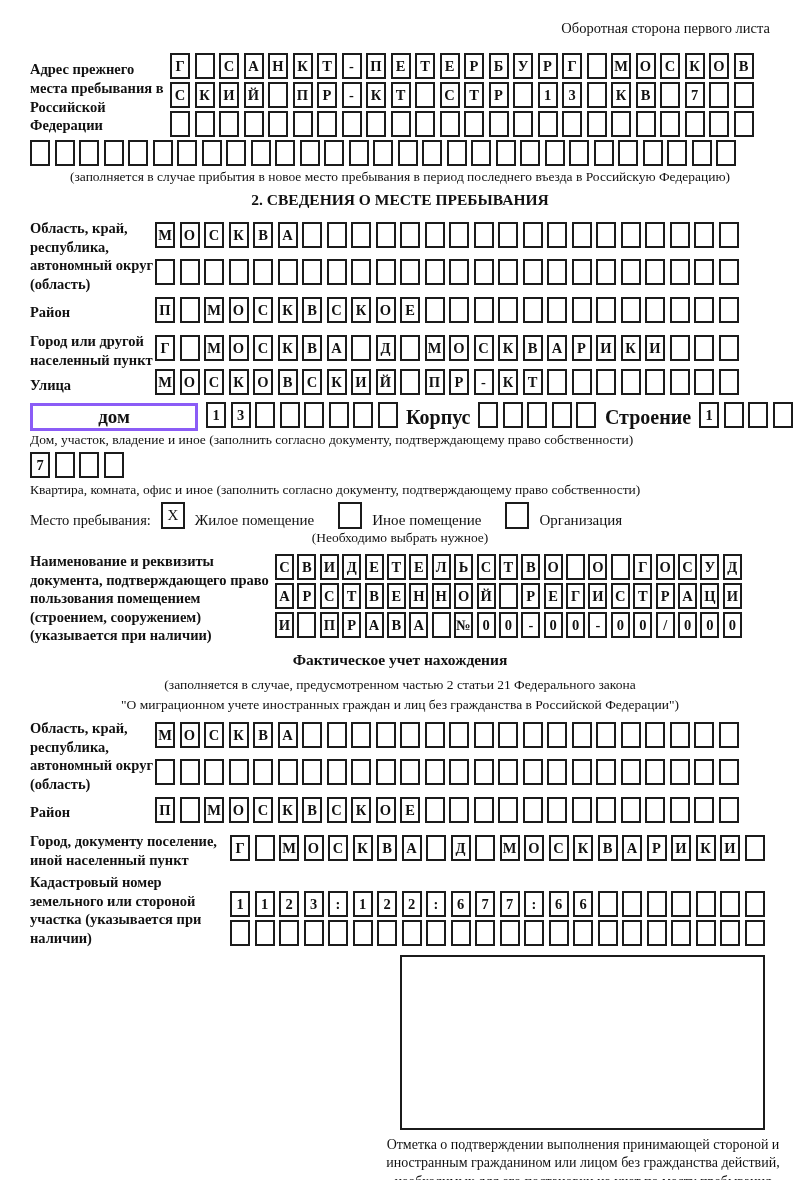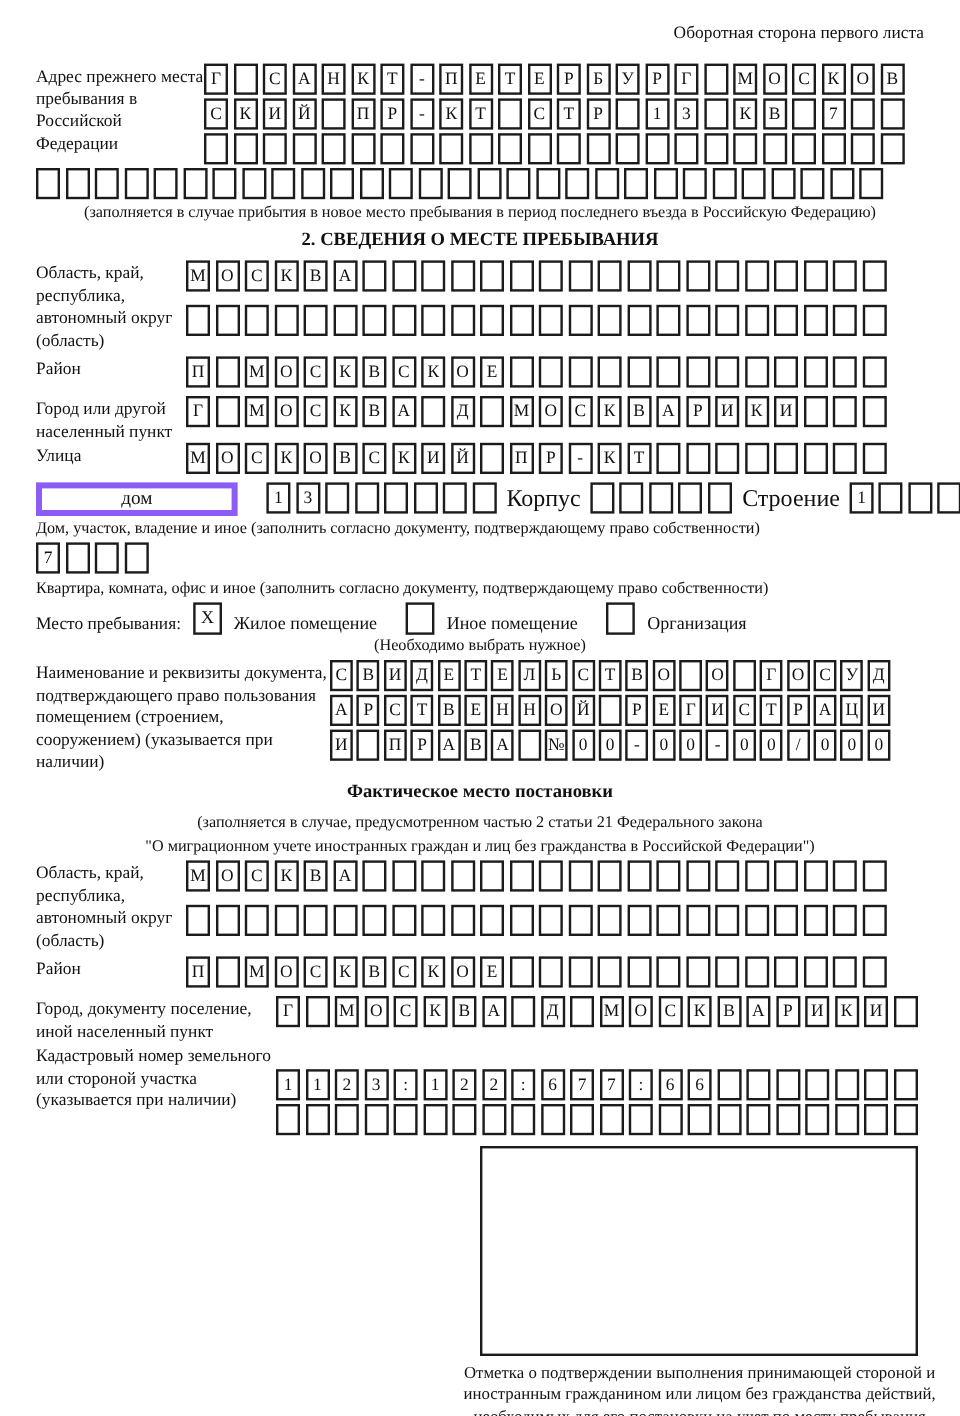--- a/index.html
+++ b/index.html
@@ -1,39 +1,39 @@
 <!DOCTYPE html>
 <html><head>
 <meta charset="utf-8">
 <style>
   html,body{margin:0;padding:0;background:#fff;}
   body{width:800px;height:1180px;overflow:hidden;color:#111;
        font-family:"Liberation Serif","DejaVu Serif",serif;}
   .page{padding:20px 30px 0 30px;position:relative;}
   .top-right{text-align:right;font-size:14.5px;margin-bottom:16px;}
-  .frow{display:flex;align-items:flex-start;}
+  .frow{display:flex;align-items:center;font-weight:bold;}
   .lbl{font-size:14.5px;line-height:1.28;flex:none;padding-top:2px;}
   .w140{width:140px;}
   .w125{width:125px;}
   .w200{width:200px;}
   .w245{width:245px;}
   .rows{display:flex;flex-direction:column;}
   .cellrow{display:flex;flex-wrap:nowrap;margin-bottom:3px;}
   .cell{box-sizing:border-box;flex:none;width:20px;height:26px;border:2px solid #1b1b1b;
         margin-right:4.5px;display:flex;align-items:center;justify-content:center;
         font-size:14.5px;background:#fff;}
   .compact .cell{width:19px;margin-right:3.4px;}
   .note{font-size:13.5px;margin:1px 0 4px 0;}
   .center{text-align:center;}
   .title{text-align:center;font-weight:bold;font-size:15.5px;margin:6px 0 8px 0;}
   .mt8{margin-top:8px;}
   .mt22{margin-top:22px;}
   .mb4{margin-bottom:4px;}
-  .bigbox{box-sizing:border-box;height:28px;border:5px solid #8b5cf6;display:flex;
-          align-items:center;justify-content:center;font-size:16px;flex:none;margin-right:24px;}
+  .bigbox{box-sizing:border-box;height:28px;border:3px solid #8b5cf6;display:flex;
+          align-items:center;justify-content:center;font-size:19px;flex:none;margin-right:8px;}
   .housebox{width:168px;}
   .aptbox{width:198px;}
   .inline-lbl{font-size:20px;line-height:28px;flex:none;margin:0 8px 0 4px;}
   .chk{box-sizing:border-box;width:24px;height:27px;border:2px solid #1b1b1b;flex:none;
        display:flex;align-items:center;justify-content:center;font-size:15px;margin:0 10px;}
   .stayrow{display:flex;align-items:flex-end;margin-top:4px;}
   .staylbl{font-size:14.5px;flex:none;}
   .optlbl{font-size:15px;flex:none;margin-right:14px;}
   .stampbox{box-sizing:border-box;width:365px;height:175px;border:2px solid #1b1b1b;
             margin:6px 0 6px 370px;background:#fff;}
@@ -431,21 +431,21 @@
           <div class="cell">0</div>
           <div class="cell">0</div>
           <div class="cell">/</div>
           <div class="cell">0</div>
           <div class="cell">0</div>
           <div class="cell">0</div>
         </div>
     </div>
   </div>
 
-  <div class="title">Фактическое место постановки</div>
+  <div class="title">Фактическое учет нахождения</div>
   <div class="note center">(заполняется в случае, предусмотренном частью 2 статьи 21 Федерального закона</div>
   <div class="note center">"О миграционном учете иностранных граждан и лиц без гражданства в Российской Федерации")</div>
 
   <div class="frow mb4">
     <div class="lbl w125">Область, край, республика, автономный округ (область)</div>
     <div class="rows">
       <div class="cellrow">
           <div class="cell">М</div>
           <div class="cell">О</div>
           <div class="cell">С</div>

